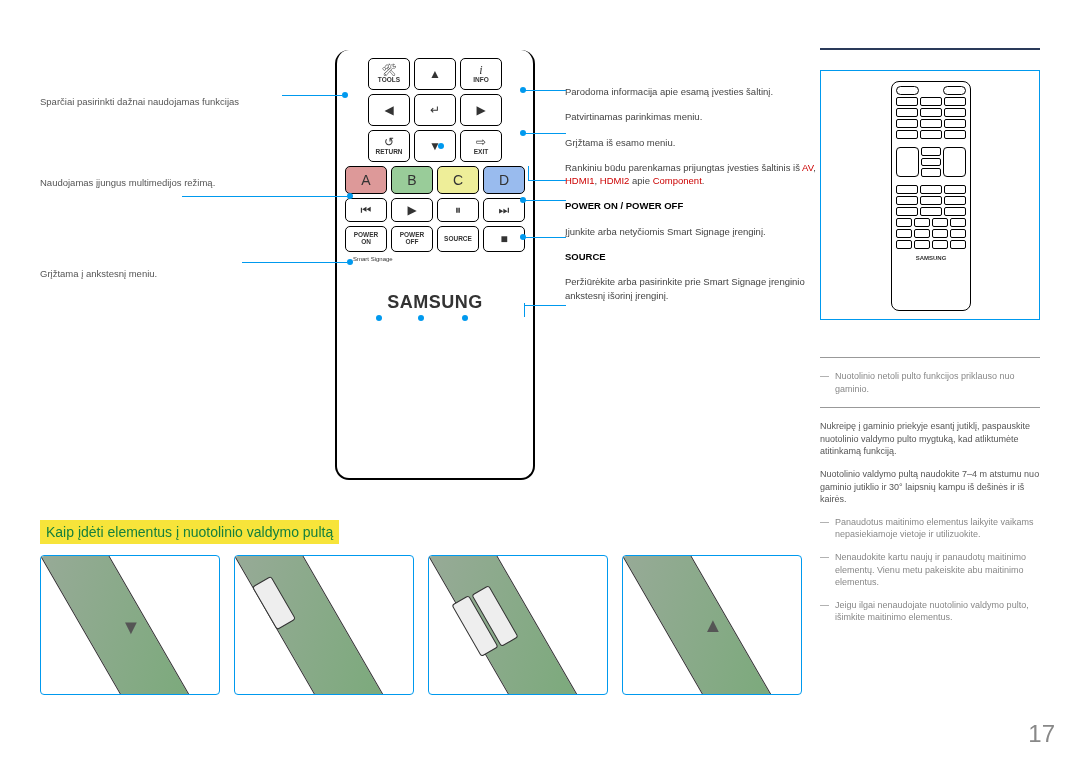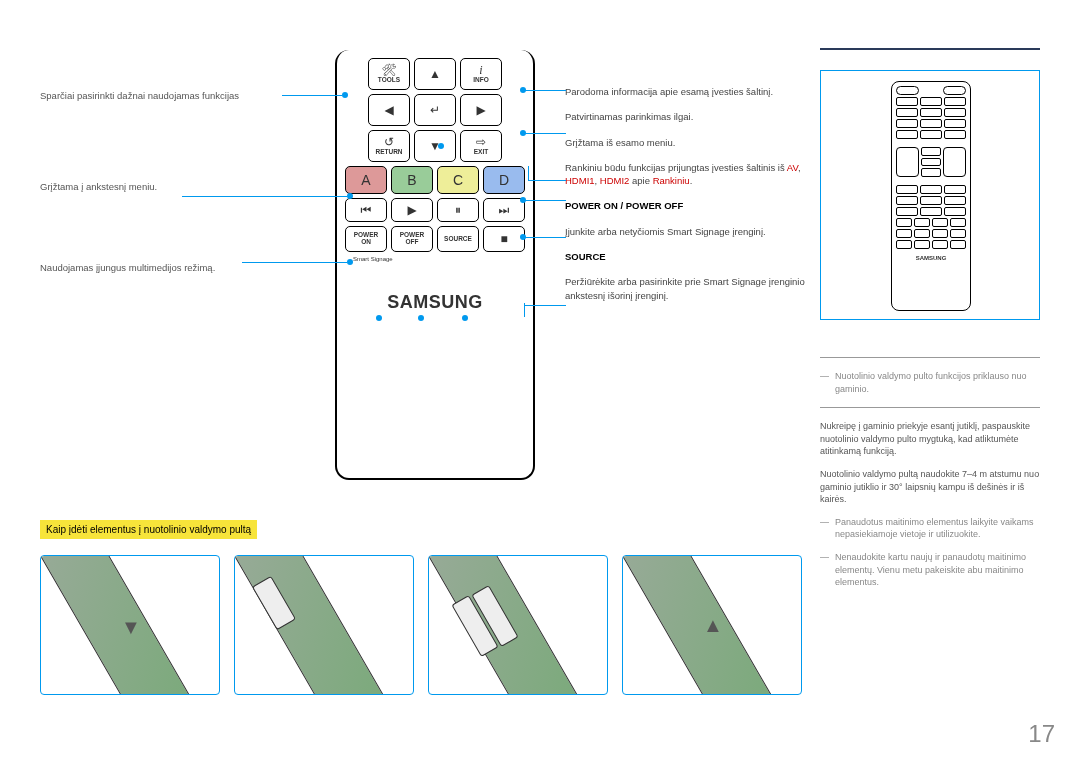--- a/index.html
+++ b/index.html
@@ -155,22 +155,22 @@
   .side-col p { margin-bottom: 10px; }
   .side-col .dark { color: #555; }
   .side-col .dash { display: flex; gap: 6px; }
   .side-col .dash::before { content: "―"; flex: none; }
   .yellow-hdr {
     position: absolute;
     left: 40px;
     top: 520px;
     background: #f7e43a;
     padding: 4px 6px;
-    font-size: 10px;
-    color: #000000;
+    font-size: 14px;
+    color: #15803d;
   }
   .battery-row {
     position: absolute;
     left: 40px;
     top: 555px;
     display: flex;
     gap: 14px;
   }
   .battery-box {
     width: 180px;
@@ -203,23 +203,23 @@
     color: #888;
   }
 </style>
 </head>
 <body>
 
 <div class="page">
   <div class="hline-top"></div>
 
   <div class="left-col">
-    <p class="desc" style="margin-top:0">Sparčiai pasirinkti dažnai naudojamas funkcijas</p>
+    <p class="desc" style="margin-top:6px">Sparčiai pasirinkti dažnai naudojamas funkcijas</p>
+    <p class="desc" style="margin-top:-10px">Naudojamas įjungus multimedijos režimą.</p>
     <p class="desc" style="margin-top:20px">Grįžtama į ankstesnį meniu.</p>
-    <p class="desc" style="margin-top:-10px">Naudojamas įjungus multimedijos režimą.</p>
   </div>
 
   <div class="leader" style="left:282px;top:95px;width:60px"></div>
   <div class="dot" style="left:342px;top:92px"></div>
 
   <div class="leader" style="left:182px;top:196px;width:165px"></div>
   <div class="dot" style="left:347px;top:193px"></div>
 
   <div class="leader" style="left:242px;top:262px;width:105px"></div>
   <div class="dot" style="left:347px;top:259px"></div>
@@ -322,24 +322,24 @@
             <span class="icon">■</span>
           </div>
       </div>
       <div class="smart-label">Smart Signage</div>
       <div class="samsung-logo">SAMSUNG</div>
     </div>
   </div>
 
   <div class="right-col">
     <p>Parodoma informacija apie esamą įvesties šaltinį.</p>
-    <p>Patvirtinamas parinkimas ilgai.</p>
+    <p>Patvirtinamas parinkimas meniu.</p>
     <p>Grįžtama iš esamo meniu.</p>
     <p>
-      <span>Rankiniu būdu funkcijas prijungtas įvesties šaltinis iš </span><span class="red">AV</span><span>, </span><span class="red">HDMI1</span><span>, </span><span class="red">HDMI2</span><span> apie </span><span class="red">Rankiniu</span><span>.</span>
+      <span>Rankiniu būdu parenkamas prijungtas įvesties šaltinis iš </span><span class="red">AV</span><span>, </span><span class="red">HDMI1</span><span>, </span><span class="red">HDMI2</span><span> apie </span><span class="red">Component</span><span>.</span>
     </p>
     <p class="hdr">POWER ON / POWER OFF</p>
     <p>Įjunkite arba netyčiomis Smart Signage įrenginį.</p>
     <p class="hdr">SOURCE</p>
     <p>Peržiūrėkite arba pasirinkite prie Smart Signage įrenginio ankstesnį išorinį įrenginį.</p>
   </div>
 
   <div class="thumb-remote">
     <div class="thumb-remote-inner">
       <div class="mini-row">
@@ -411,31 +411,34 @@
           <div class="mini-btn"></div>
           <div class="mini-btn"></div>
         </div>
       <div style="text-align:center;font-size:6px;font-weight:bold;margin-top:6px">SAMSUNG</div>
     </div>
   </div>
 
   <div class="side-col">
     <div class="hr"></div>
     <p class="dash">
-        <span>Nuotolinio valdymo pulto funkcijos priklauso nuo gaminio.</span>
+        <span>Nuotolinio netoli pulto funkcijos priklauso nuo gaminio.</span>
       </p>
     <div class="hr"></div>
     <p class="dark">Nukreipę į gaminio priekyje esantį jutiklį, paspauskite nuotolinio valdymo pulto mygtuką, kad atliktumėte atitinkamą funkciją.</p>
     <p class="dark">Nuotolinio valdymo pultą naudokite 7–4 m atstumu nuo gaminio jutiklio ir 30° laipsnių kampu iš dešinės ir iš kairės.</p>
     <p class="dash">
         <span>Panaudotus maitinimo elementus laikyite vaikams nepasiekiamoje vietoje ir utilizuokite.</span>
       </p>
     <p class="dash">
         <span>Nenaudokite kartu naujų ir panaudotų maitinimo elementų. Vienu metu pakeiskite abu maitinimo elementus.</span>
       </p>
+    <p class="dash">
+        <span>Jeigu ilgai nenaudojate nuotolinio valdymo pulto, išimkite maitinimo elementus.</span>
+      </p>
   </div>
 
   <div class="yellow-hdr">Kaip įdėti elementus į nuotolinio valdymo pultą</div>
 
   <div class="battery-row">
     <div class="battery-box">
       <div class="diag"></div>
       <div class="arrow" style="left:80px;top:60px">▼</div>
     </div>
     <div class="battery-box">

